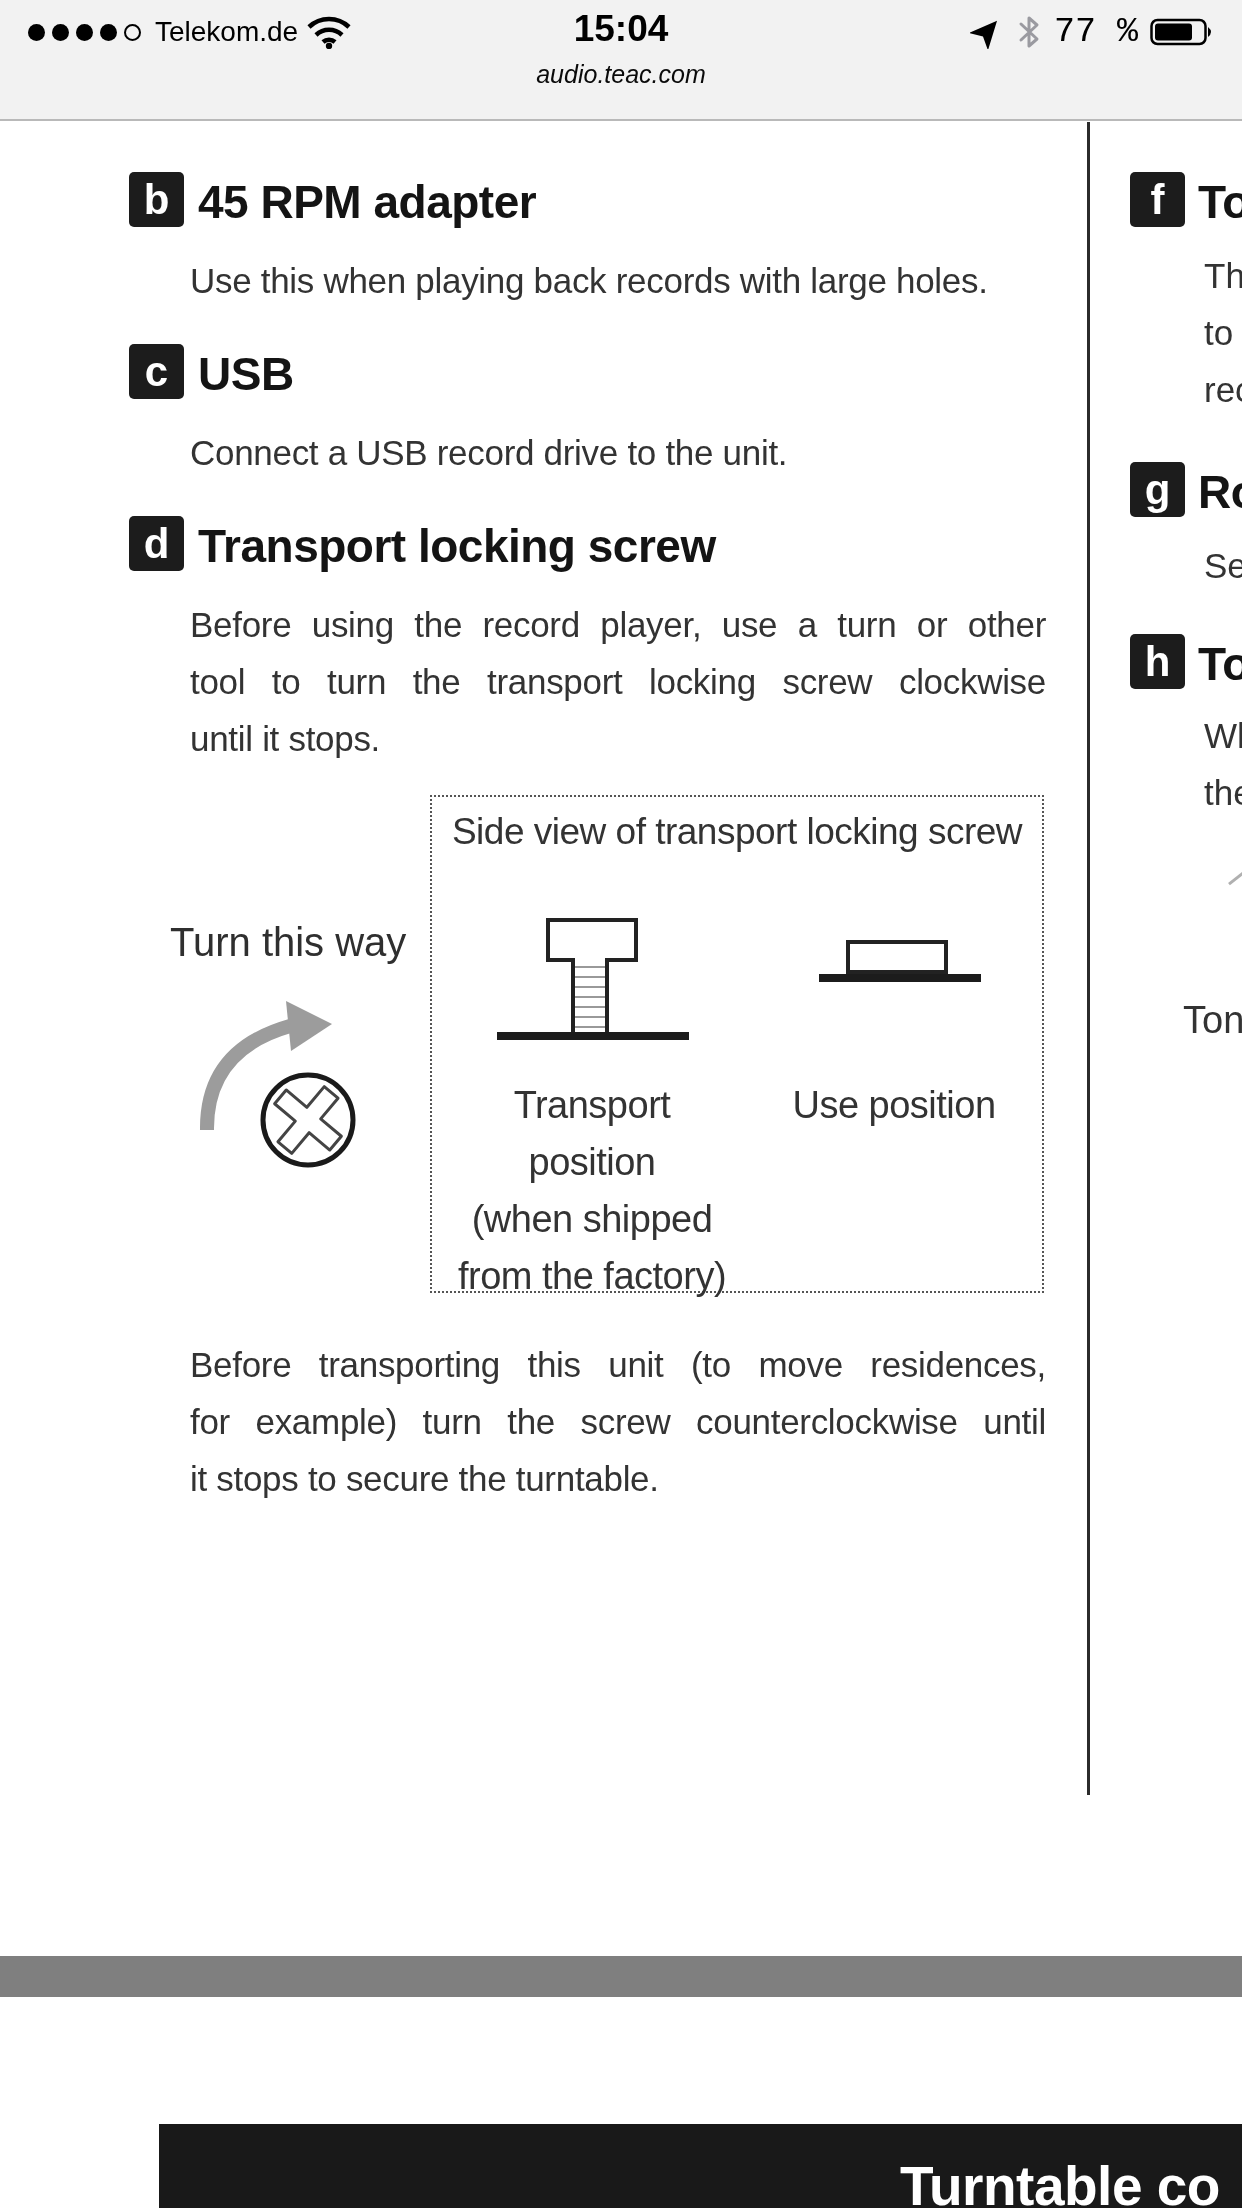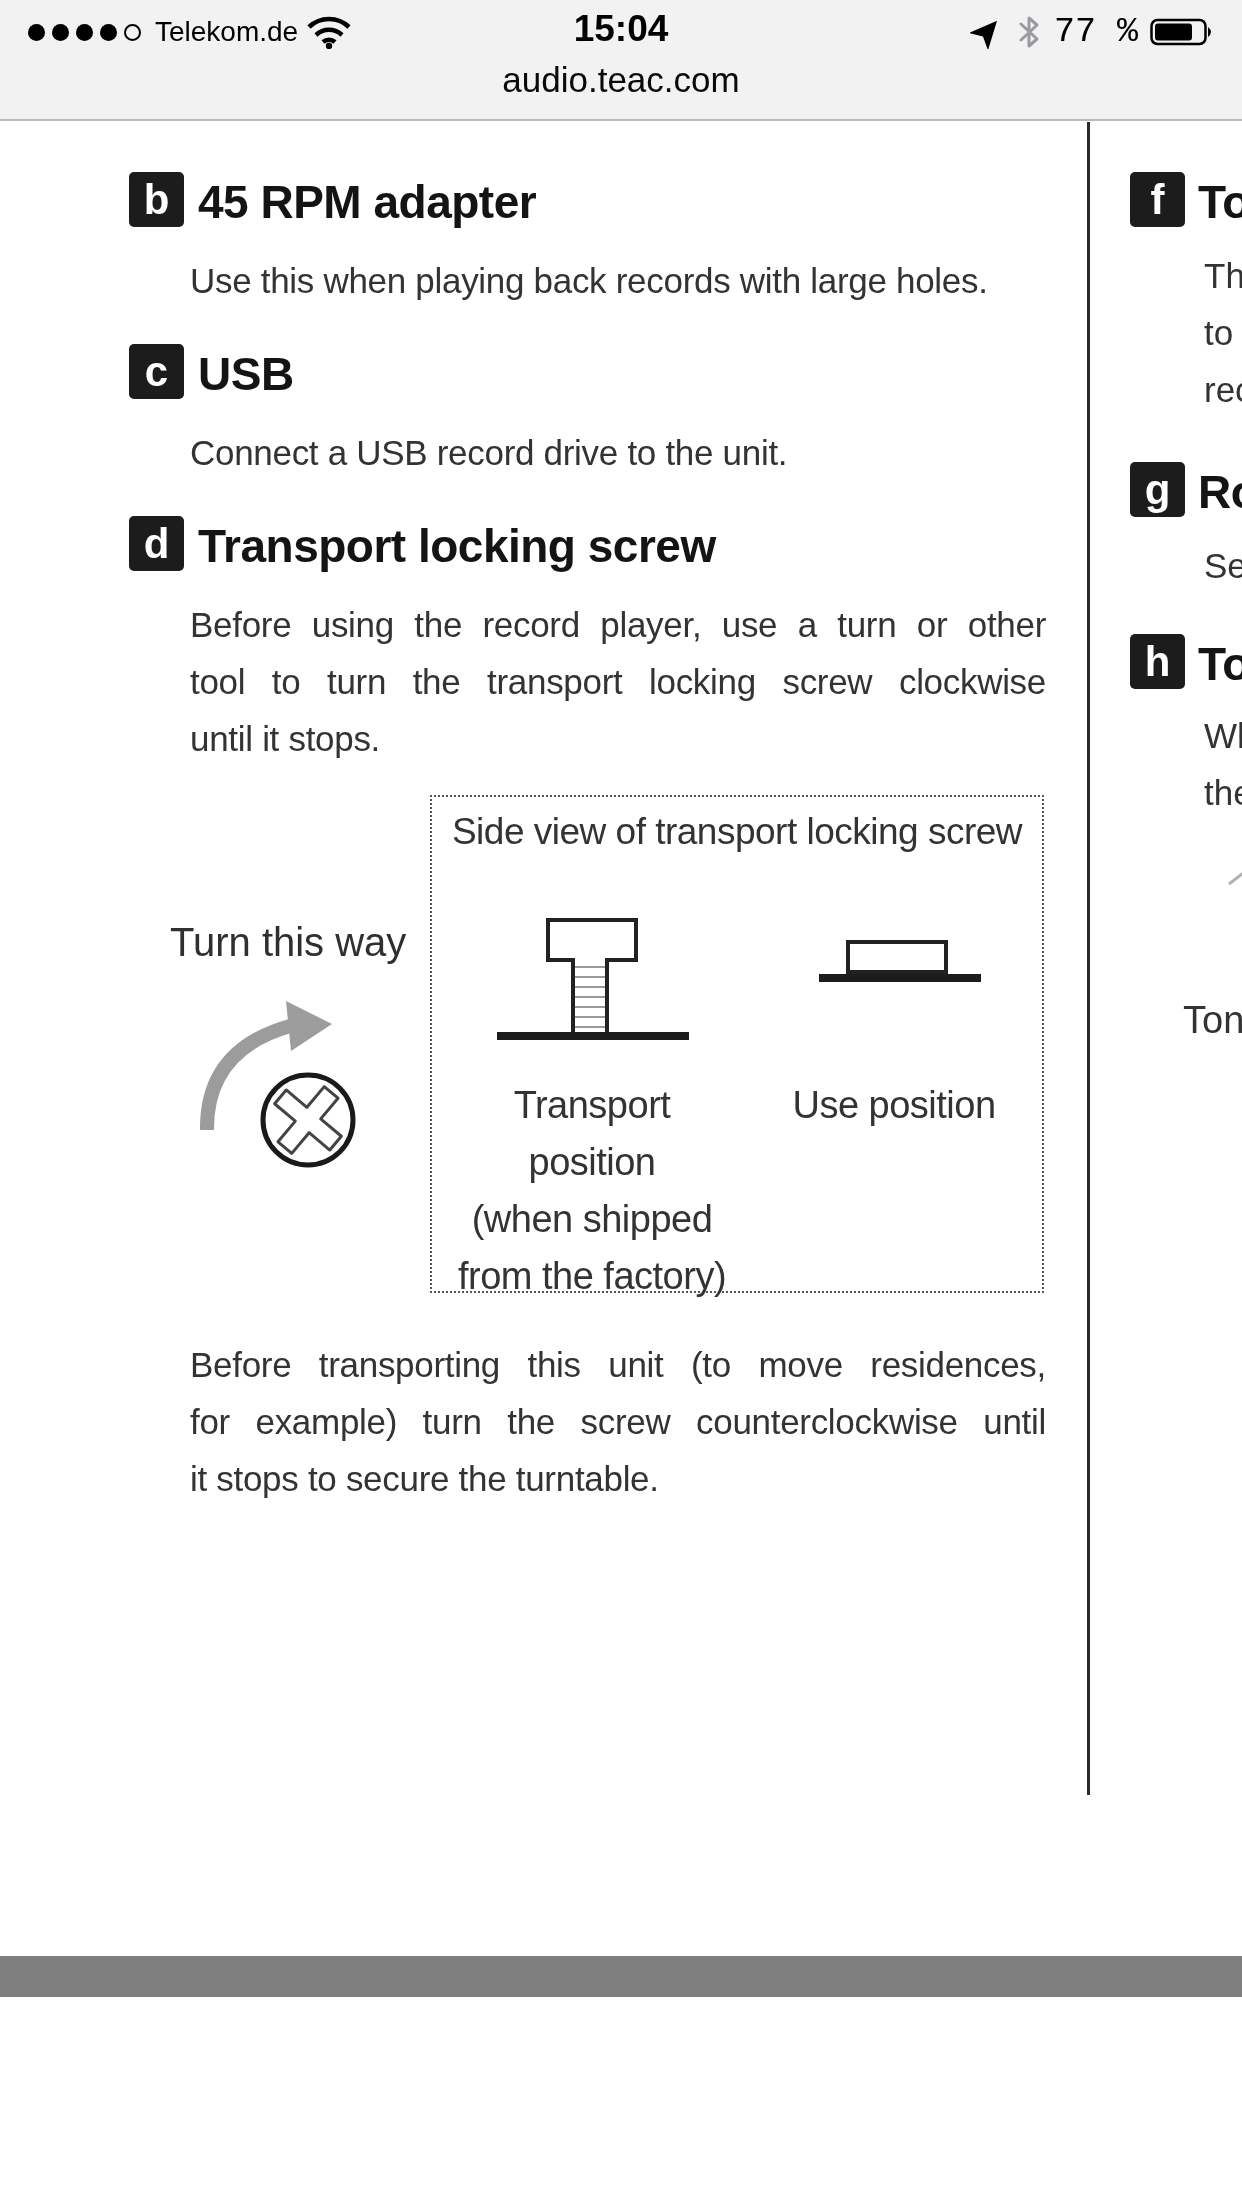--- a/index.html
+++ b/index.html
@@ -12,21 +12,21 @@
     background:#f2f2f2;border-bottom:2px solid #b9b9b9;z-index:5;}
   .sb-left{position:absolute;left:28px;top:10px;height:44px;display:flex;align-items:center;gap:8px;}
   .sig{display:flex;align-items:center;gap:7px;margin-right:6px;}
   .dot{width:17px;height:17px;border-radius:50%;}
   .dot.f{background:#000;}
   .dot.e{width:13px;height:13px;border:2px solid #000;background:transparent;}
   .carrier{font-size:28px;color:#000;}
   .sb-time{position:absolute;left:0;right:0;top:8px;text-align:center;font-size:37px;font-weight:bold;color:#000;}
   .sb-right{position:absolute;right:26px;top:10px;height:44px;display:flex;align-items:center;gap:12px;}
   .batt-txt{font-size:35px;color:#000;font-family:Liberation Mono, monospace;}
-  .sb-url{position:absolute;left:0;right:0;top:60px;text-align:center;font-size:35px;color:#0a0a0a;}
+  .sb-url{position:absolute;left:0;right:0;top:60px;text-align:center;font-size:25px;color:#0a0a0a;font-style:italic;}
   
   .divider{position:absolute;left:1087px;top:122px;width:3px;height:1673px;background:#2b2b2b;}
   .badge{position:absolute;width:55px;height:55px;background:#1c1c1c;border-radius:5px;
     color:#fff;font-weight:bold;font-size:42px;display:flex;align-items:center;justify-content:center;}
   .h1{position:absolute;font-size:46px;font-weight:bold;color:#141414;letter-spacing:-0.5px;white-space:nowrap;line-height:52px;}
   .body{position:absolute;left:190px;width:856px;font-size:35px;line-height:57px;color:#333;letter-spacing:-0.3px;}
   .line{white-space:nowrap;}
   .line.j{text-align:justify;text-align-last:justify;}
   .rc-frag{position:absolute;left:1204px;font-size:35px;color:#333;white-space:nowrap;line-height:40px;}
   
@@ -155,14 +155,17 @@
 
   <div class="badge" style="left:1130px;top:634px;">h</div>
   <div class="h1" style="left:1198px;top:638px;">To</div>
   <div class="rc-frag" style="top:716px;">Wh</div>
   <div class="rc-frag" style="top:773px;">the</div>
 
   <div class="tick"></div>
   <div class="rc-frag" style="left:1183px;top:1000px;font-size:38px;">Ton</div>
 
   <div class="page-gap"></div>
+  <div class="next-header">
+    <div class="t">Turntable co</div>
+  </div>
 
 </div>
 
 </body></html>

